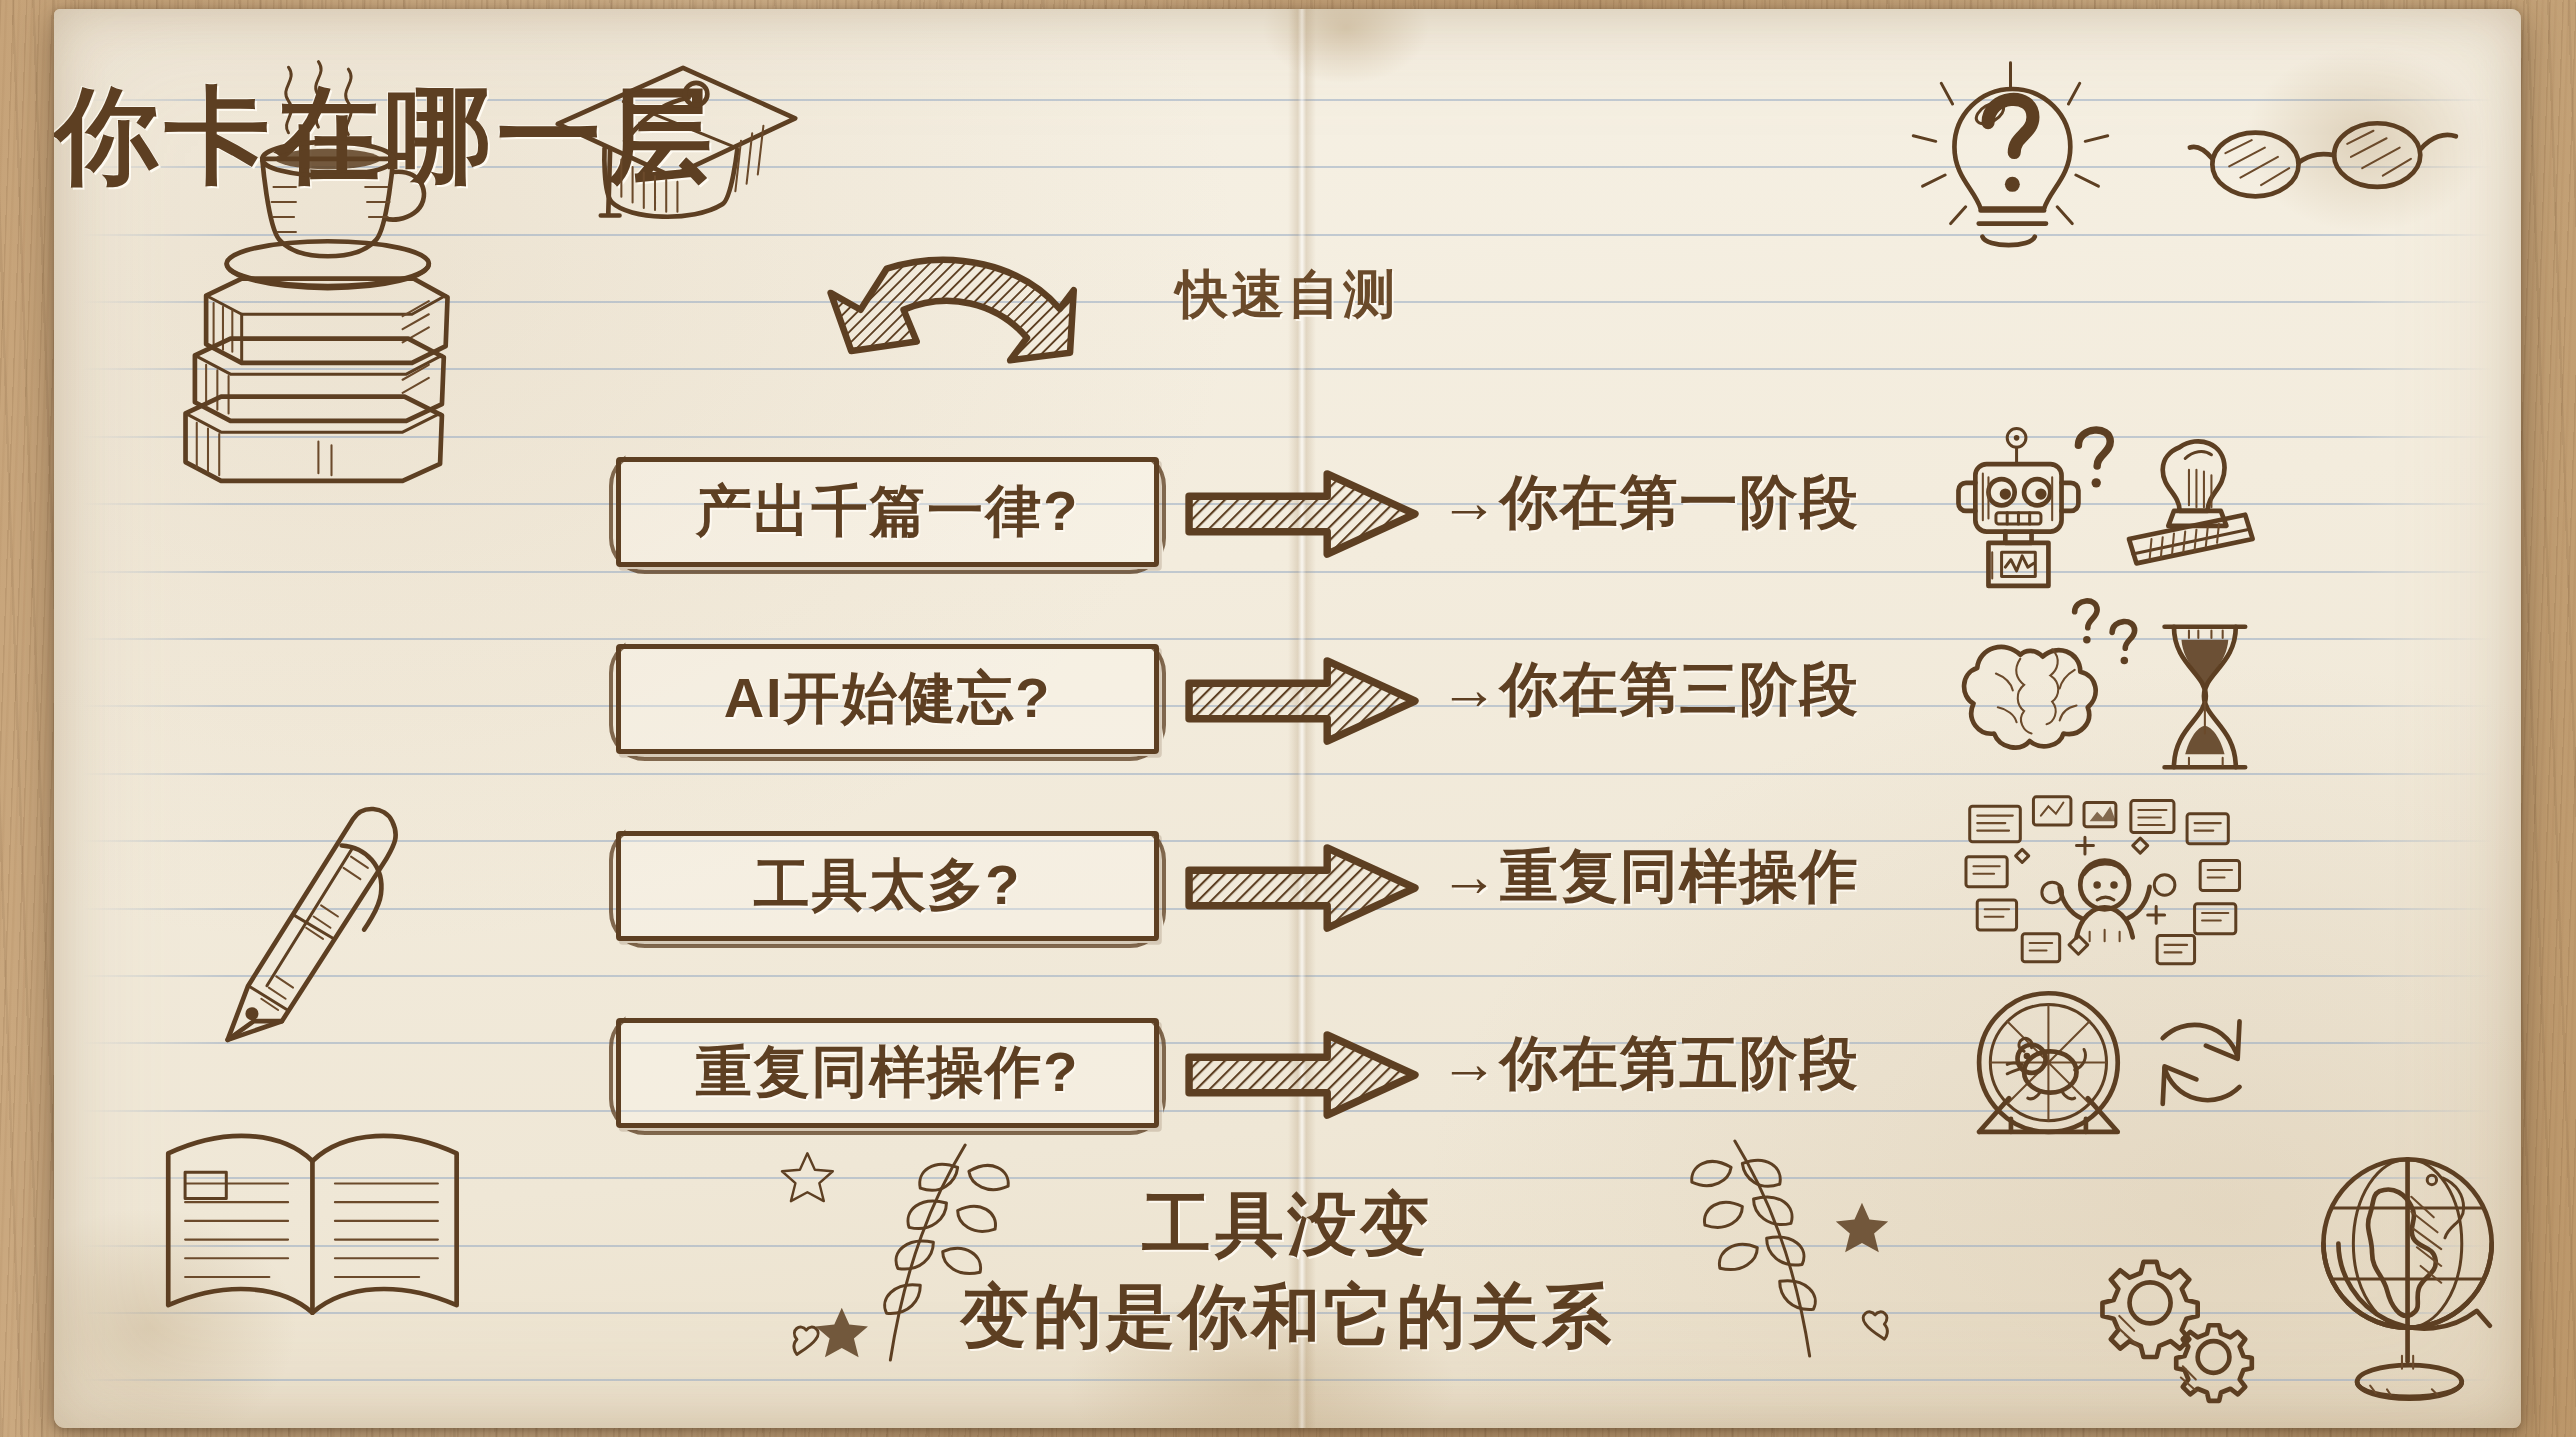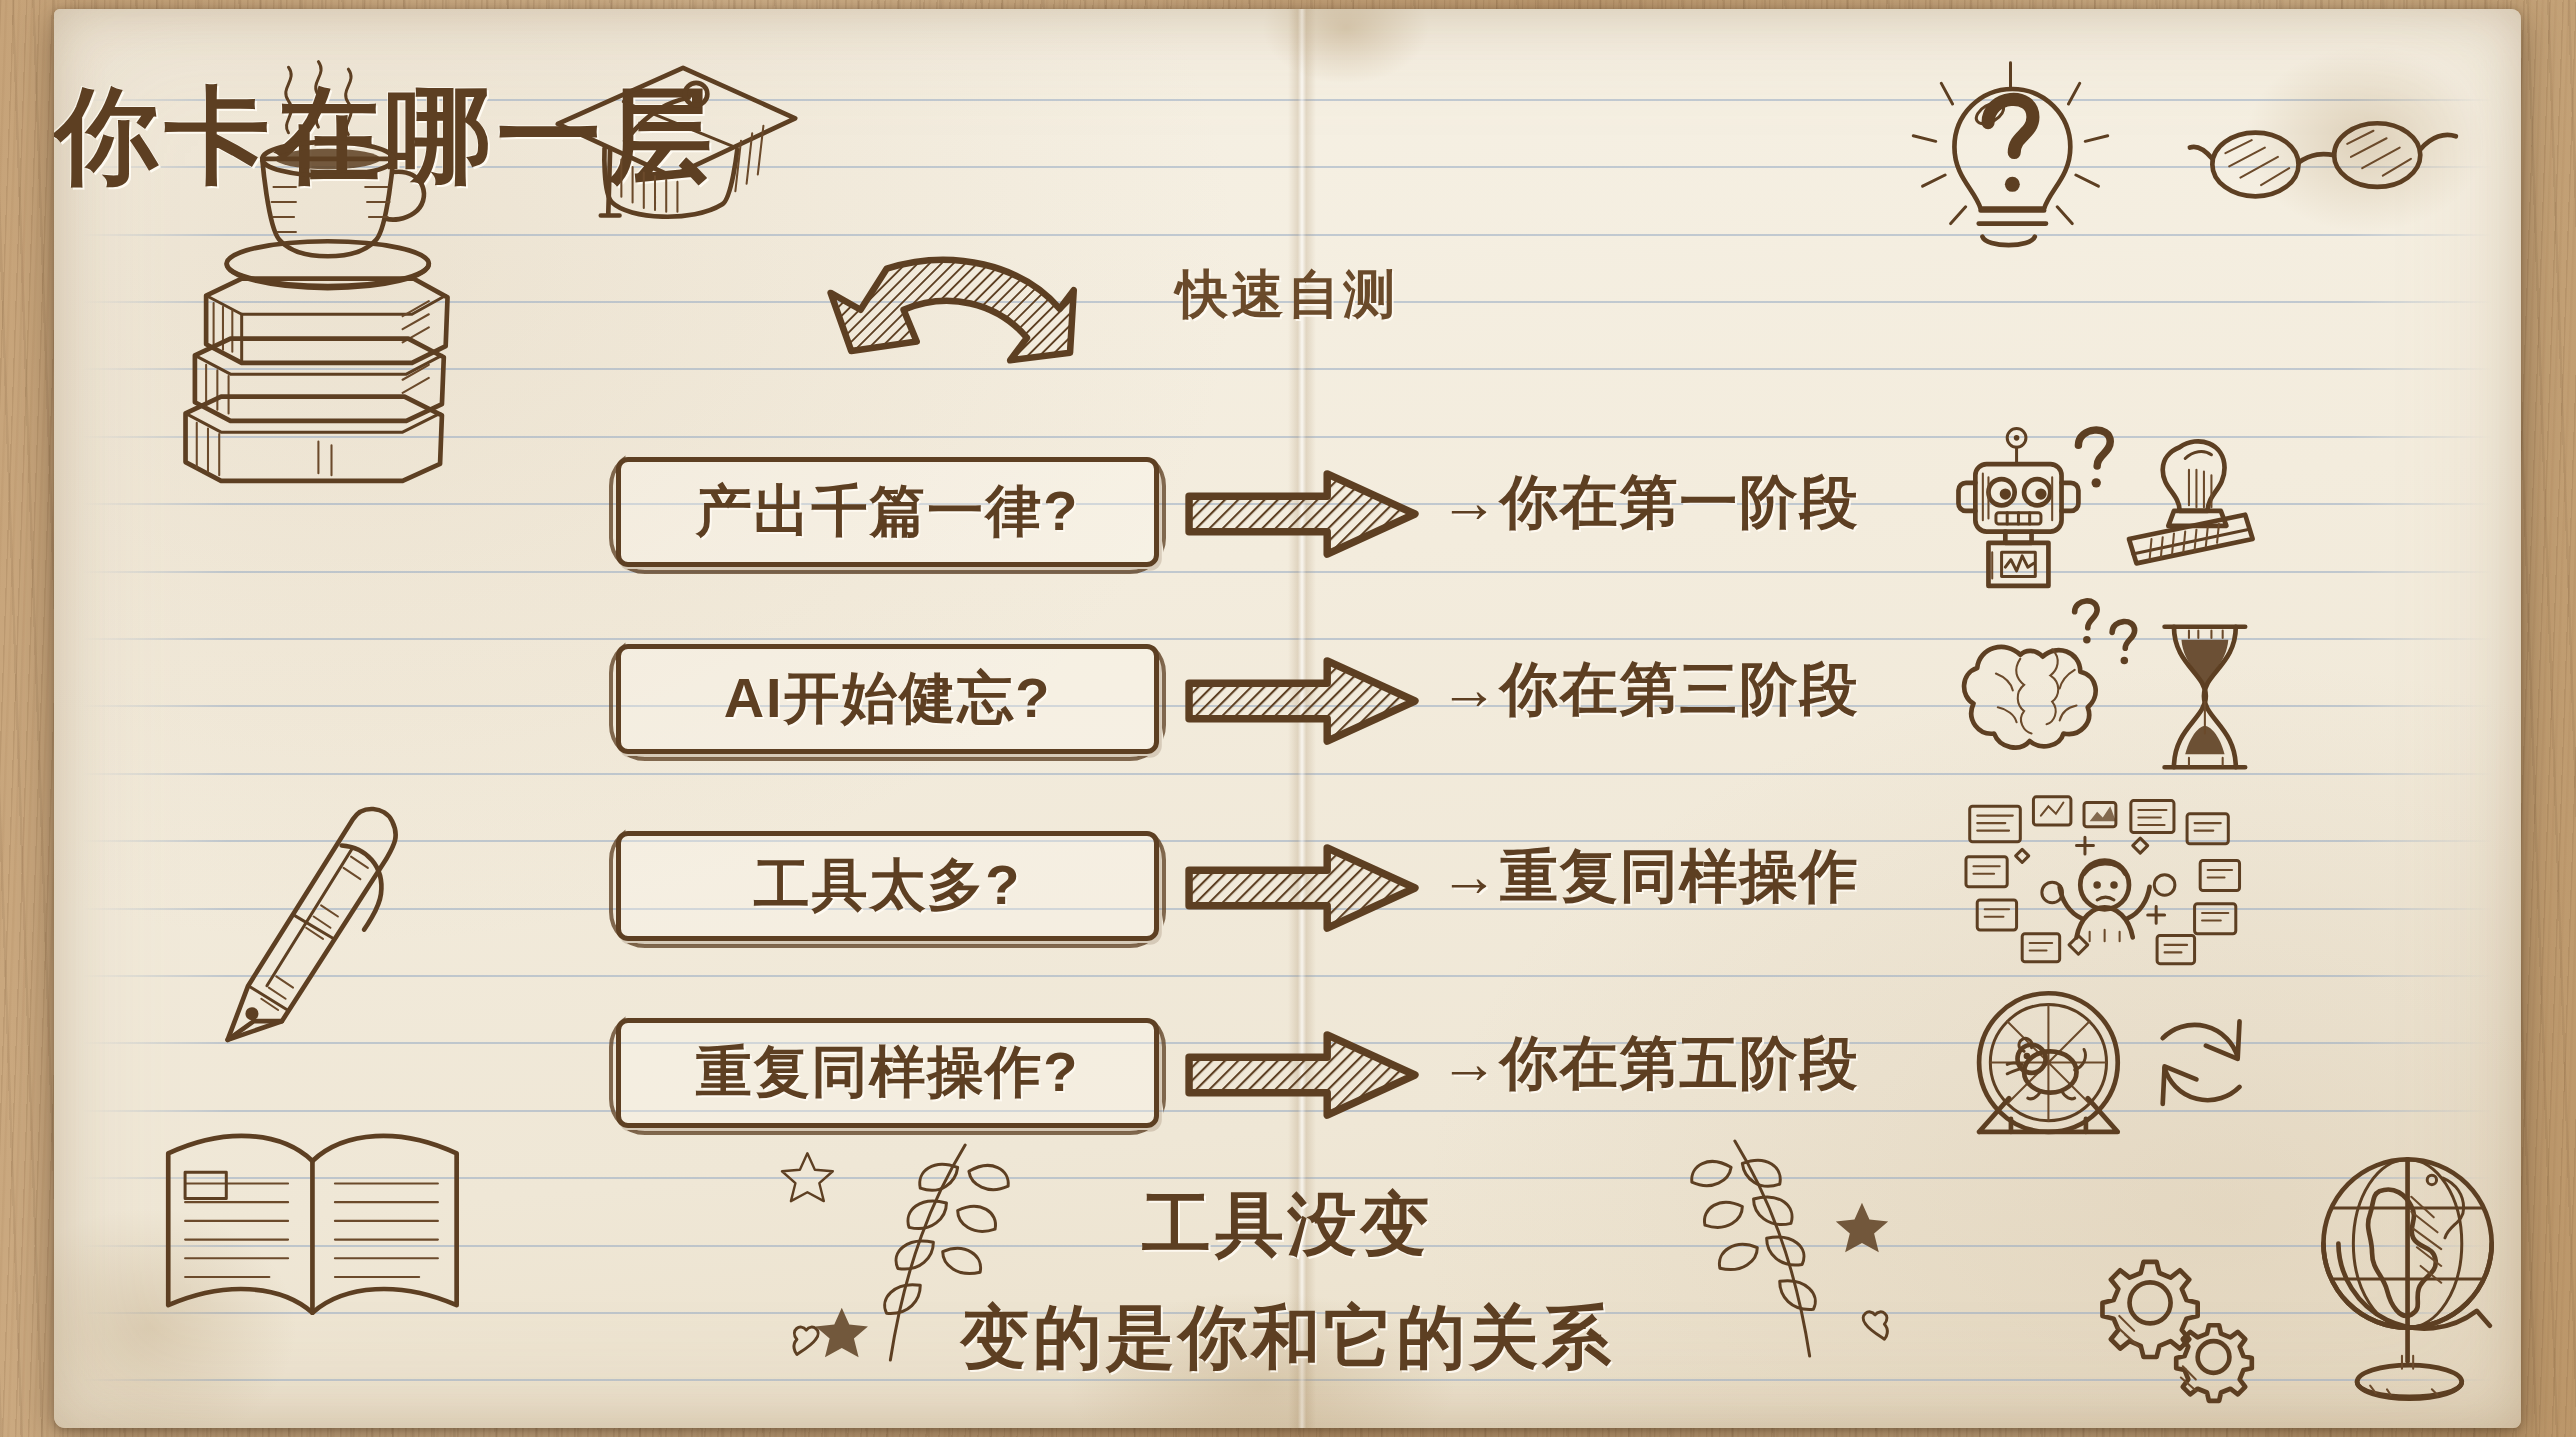--- a/index.html
+++ b/index.html
@@ -69,21 +69,21 @@
     position: absolute; left: 0; right: 0; top: 251px; text-align: center;
     font-size: 52px; font-weight: 700; letter-spacing: 3.7px; color: #6a4a2a;
     text-shadow: 1.9px 1.9px 0 rgba(255,252,244,.85);
   }
 
   
   #rows { position: absolute; left: 562px; top: 440px; width: 1460px; }
   .row { position: relative; height: 187px; }
   .qbox {
     position: absolute; left: 0; top: 7.5px; width: 543px; height: 110px;
-    border: 5.6px solid #5d3f22; border-radius: 12px;
+    border: 5.6px solid #5d3f22; border-radius: 4px;
     display: flex; align-items: center; justify-content: center;
     background: rgba(255,253,246,0.30);
     box-shadow: 0 0 0 4.7px rgba(93,63,34,0.0), 2.8px 3.7px 0 rgba(93,63,34,0.18);
   }
   .qbox::after{
     content:""; position:absolute; left:-12px; top:-12px; right:-12px; bottom:-12px;
     border:4.7px solid rgba(93,63,34,.85); border-radius:36px;
     clip-path: polygon(0 0, 3% 0, 2% 100%, 0 100%, 0 0, 100% 0, 100% 6%, 97% 8%, 100% 94%, 100% 100%, 0 100%, 0 96%, 100% 96%, 100% 0);
     opacity:.9;
   }
@@ -95,21 +95,21 @@
     font-size: 58px; font-weight: 700; letter-spacing: 1.9px; color: #5d3f22;
     text-shadow: 1.9px 1.9px 0 rgba(255,252,244,.85); white-space: nowrap;
   }
   .rowicons { position: absolute; left: 1348px; top: -28px; width: 300px; height: 178px; }
 
   
   #footer { position: absolute; left: 0; right: 0; top: 1170px; text-align: center; }
   #footer .l1 { font-size: 69px; font-weight: 700; letter-spacing: 3.7px; color:#5d3f22;
                 text-shadow: 1.9px 1.9px 0 rgba(255,252,244,.85); }
   #footer .l2 { font-size: 69px; font-weight: 700; letter-spacing: 3.7px; color:#5d3f22;
-                margin-top: 21px; text-shadow: 1.9px 1.9px 0 rgba(255,252,244,.85); }
+                margin-top: 0; text-shadow: 1.9px 1.9px 0 rgba(255,252,244,.85); }
 
   .deco { position: absolute; }
   svg { display:block; overflow: visible; }
   .s  { fill:none; stroke:#5d3f22; stroke-width:5; stroke-linecap:round; stroke-linejoin:round; }
   .s2 { fill:none; stroke:#5d3f22; stroke-width:3.2; stroke-linecap:round; stroke-linejoin:round; }
   .s3 { fill:none; stroke:#6b4a2b; stroke-width:2.2; stroke-linecap:round; }
   .fillink { fill:#5d3f22; }
 </style>
 </head>
 <body>

